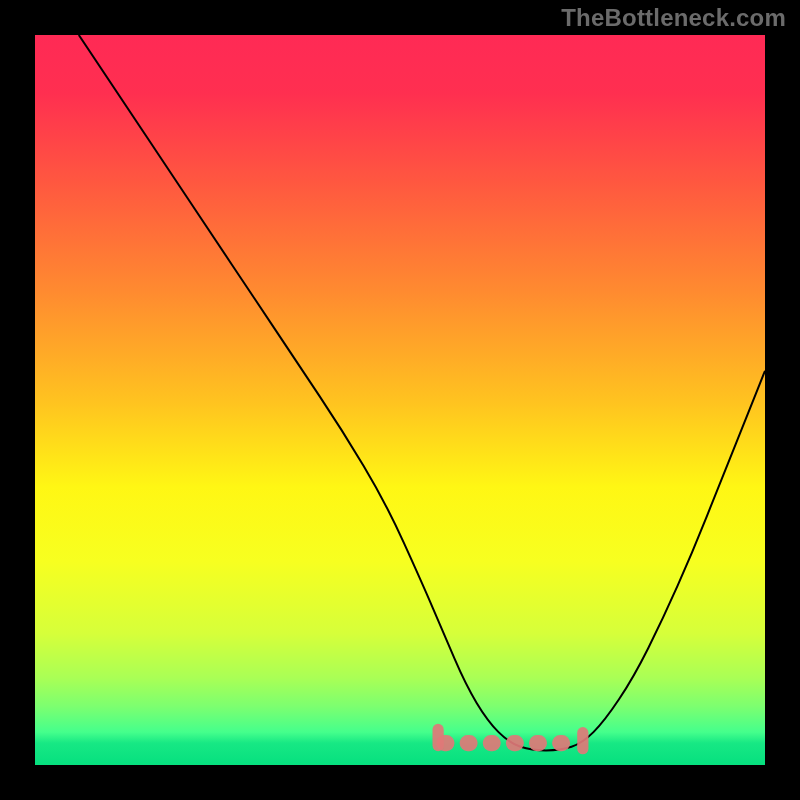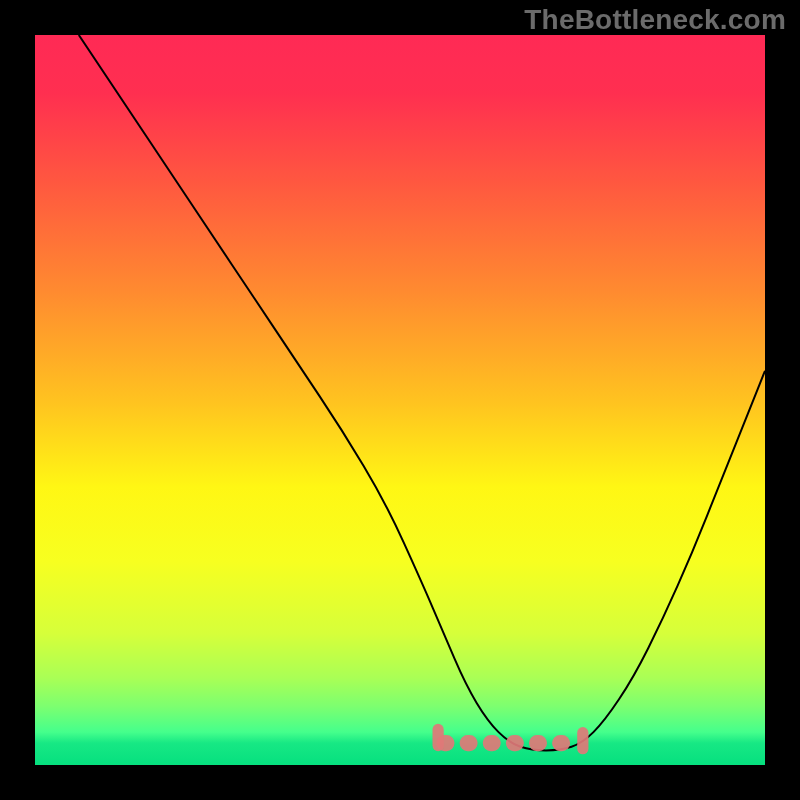--- a/index.html
+++ b/index.html
@@ -14,21 +14,21 @@
     position: absolute;
     left: 0; top: 0;
     width: 800px; height: 800px;
     background: #000;
   }
   .attribution {
     position: absolute;
     top: 4px;
     right: 14px;
     font-family: Arial, Helvetica, sans-serif;
-    font-size: 28px;
+    font-size: 24px;
     font-weight: bold;
     color: #6b6b6b;
     letter-spacing: 0.2px;
     user-select: none;
   }
   .plot {
     position: absolute;
     left: 35px;
     top: 35px;
     width: 730px;

